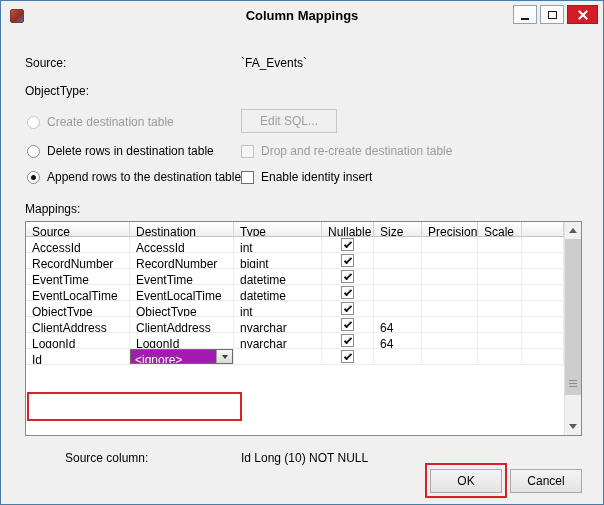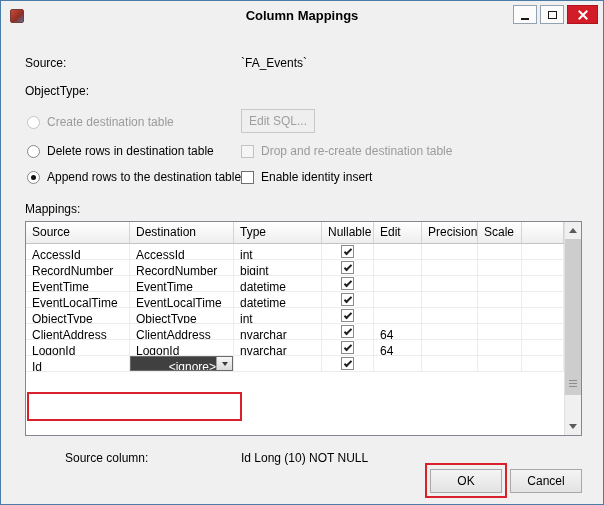--- a/index.html
+++ b/index.html
@@ -44,34 +44,34 @@
   .btn { position:absolute; border:1px solid #a8a8a8; background:linear-gradient(#f4f4f4,#e3e3e3);
          font-family:"Liberation Sans",sans-serif; font-size:12px; text-align:center; cursor:default;
          display:flex; align-items:center; justify-content:center; }
   .btn.disabled { color:#9e9e9e; border-color:#c7c7c7; background:#efefef; }
 
   
   .table { position:absolute; left:24px; top:220px; width:557px; height:215px;
            background:#fff; border:1px solid #828790; }
   .tgrid { position:absolute; left:0; top:0; right:17px; bottom:0; overflow:hidden; }
   .thead, .trow { display:grid; grid-template-columns:104px 104px 88px 52px 48px 56px 44px 1fr; }
-  .thead { height:22px; }
+  .thead { height:15px; }
   .th { background:linear-gradient(#ffffff,#eeeeee); border-right:1px solid #d4d4d4;
         border-bottom:1px solid #c3c3c3; padding:3px 4px 0 6px; white-space:nowrap; overflow:hidden; }
   .trow { height:16px; }
   .td { border-right:1px solid #ececec; border-bottom:1px solid #ececec; padding:4px 4px 0 6px;
         white-space:nowrap; overflow:hidden; }
   .td.check-cell { padding:0; display:flex; align-items:center; justify-content:center; }
   .tcb { width:13px; height:13px; border:1px solid #8a8a8a; background:#fff;
          display:flex; align-items:center; justify-content:center; }
   .tick { display:block; width:8px; height:4px; border-left:2px solid #1d1d1d; border-bottom:2px solid #1d1d1d;
           transform:translateY(-1px) rotate(-45deg); }
   .td.combo-cell { padding:0; }
   .combo { width:100%; height:100%; border:1px solid #6b6b6b; background:#fff; display:flex; }
-  .combo-text { flex:1; background:#404040; color:#fff; padding:3px 0 0 4px; overflow:hidden; white-space:nowrap;text-align:right; }
+  .combo-text { flex:1; background:#a21caf; color:#fff; padding:3px 0 0 4px; overflow:hidden; white-space:nowrap; }
   .combo-btn { width:16px; background:linear-gradient(#f7f7f7,#dadada); border-left:1px solid #a0a0a0;
                display:flex; align-items:center; justify-content:center; }
   .combo-arrow { width:0; height:0; border-left:3px solid transparent; border-right:3px solid transparent;
                  border-top:4px solid #3c3c3c; }
 
   
   .vscroll { position:absolute; top:0; right:0; bottom:0; width:17px; background:#f0f0f0;
              border-left:1px solid #e0e0e0; }
   .sbtn { position:absolute; left:0; right:0; height:17px; display:flex; align-items:center; justify-content:center; }
   .sbtn.up { top:0; } .sbtn.down { bottom:0; }
@@ -111,21 +111,21 @@
   </div>
 
   <div class="lbl" style="left:24px; top:55px;">Source:</div>
   <div class="lbl" style="left:240px; top:55px;">`FA_Events`</div>
   <div class="lbl" style="left:24px; top:83px;">ObjectType:</div>
 
   <div class="radio disabled" style="left:26px; top:114px;">
     <span class="rdot"></span>
     <span>Create destination table</span>
   </div>
-  <div class="btn disabled" style="left:240px; top:108px; width:74px; height:24px;">Edit SQL...</div>
+  <div class="btn disabled" style="left:240px; top:108px; width:96px; height:24px;">Edit SQL...</div>
 
   <div class="radio" style="left:26px; top:143px;">
     <span class="rdot"></span>
     <span>Delete rows in destination table</span>
   </div>
   <div class="checkbox disabled" style="left:240px; top:143px;align-items:flex-end;">
     <span class="cbox"></span>
     <span>Drop and re-create destination table</span>
   </div>
 
@@ -140,21 +140,21 @@
 
   <div class="lbl" style="left:24px; top:201px;">Mappings:</div>
 
   <div class="table">
     <div class="tgrid">
       <div class="thead">
         <div class="th">Source</div>
         <div class="th">Destination</div>
         <div class="th">Type</div>
         <div class="th">Nullable</div>
-        <div class="th">Edit</div>
+        <div class="th">Size</div>
         <div class="th">Precision</div>
         <div class="th">Scale</div>
         <div class="th"></div>
       </div>
       <div>
           <div class="trow">
             <div class="td">AccessId</div>
             <div class="td">AccessId</div>
             <div class="td">int</div>
             <div class="td check-cell">

